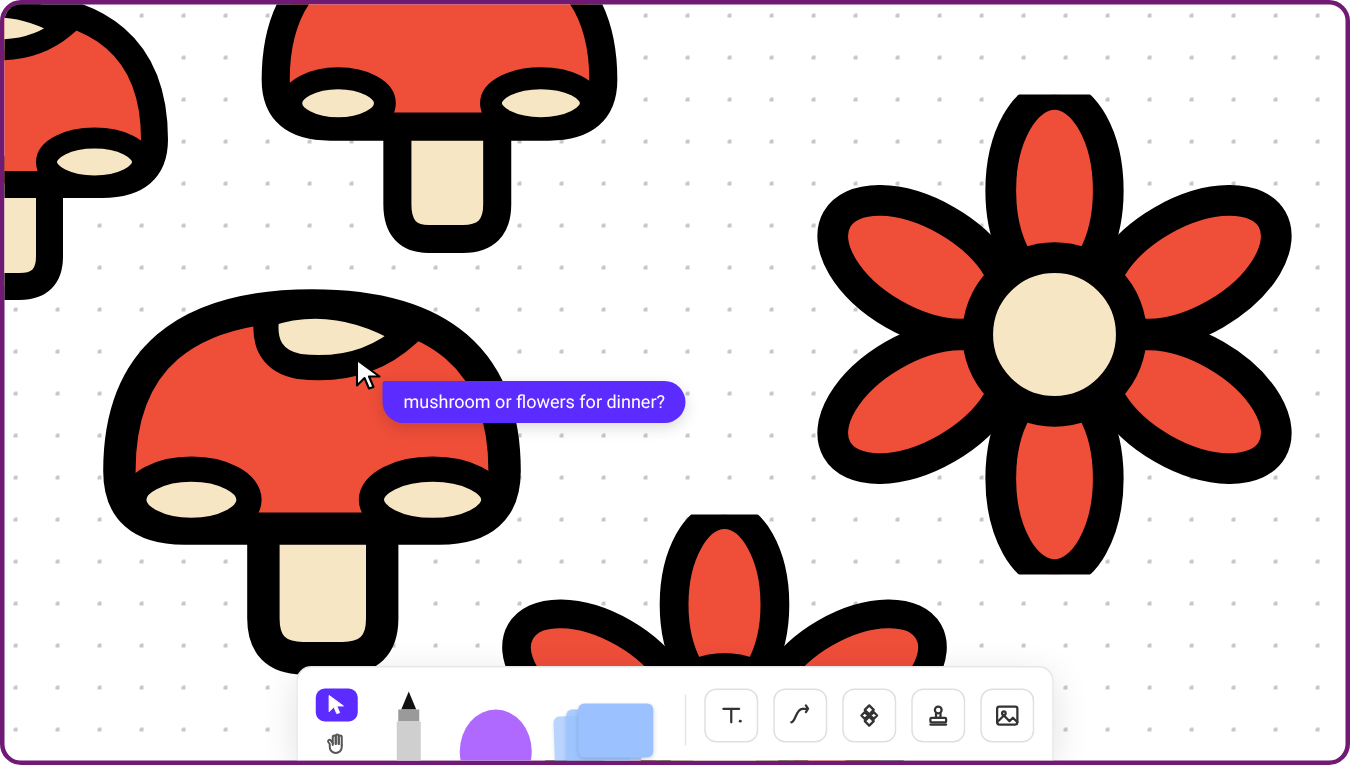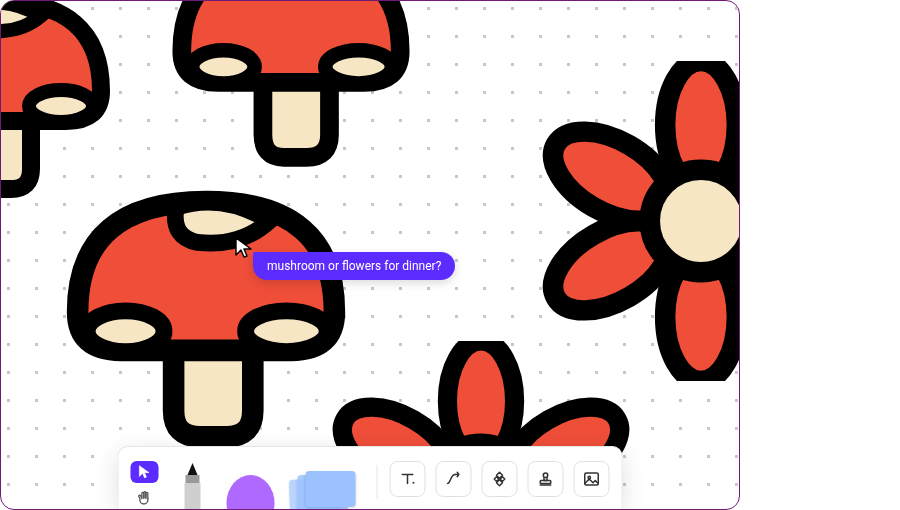--- a/index.html
+++ b/index.html
@@ -1,16 +1,16 @@
 <!DOCTYPE html>
 <html style="--accent: #5B2BFF;"><head>
 <meta charset="utf-8">
 <style>
   html,body{margin:0;padding:0;width:900px;height:510px;overflow:hidden;font-family:-apple-system,BlinkMacSystemFont,"Segoe UI",Roboto,Helvetica,Arial,sans-serif;}
-  .frame{position:relative;width:740px;height:510px;background:#ffffff;border-radius:14px;box-sizing:border-box;border:1px solid #701a75;overflow:hidden;}
+  .frame{position:relative;width:900px;height:510px;background:#ffffff;border-radius:14px;box-sizing:border-box;border:3px solid #701a75;overflow:hidden;}
   .dotgrid{position:absolute;inset:0;
     background-image: radial-gradient(circle at 1.5px 1.5px,#c7c7c7 1.5px,transparent 0);
     background-size:28px 28px;
     background-position: 6px 6px;
   }
   .canvas{position:absolute;inset:0;}
   .obj{position:absolute;}
   
   .cursor{position:absolute;left:233px;top:236px;}
   .cursor svg{display:block;}

